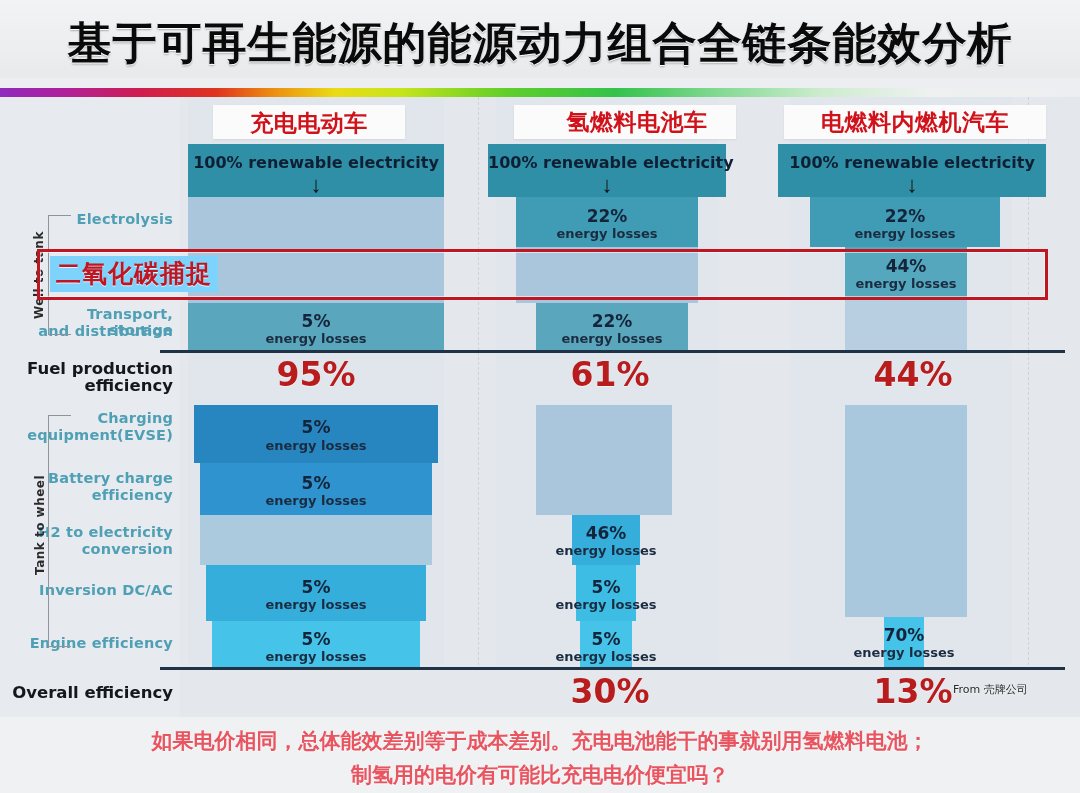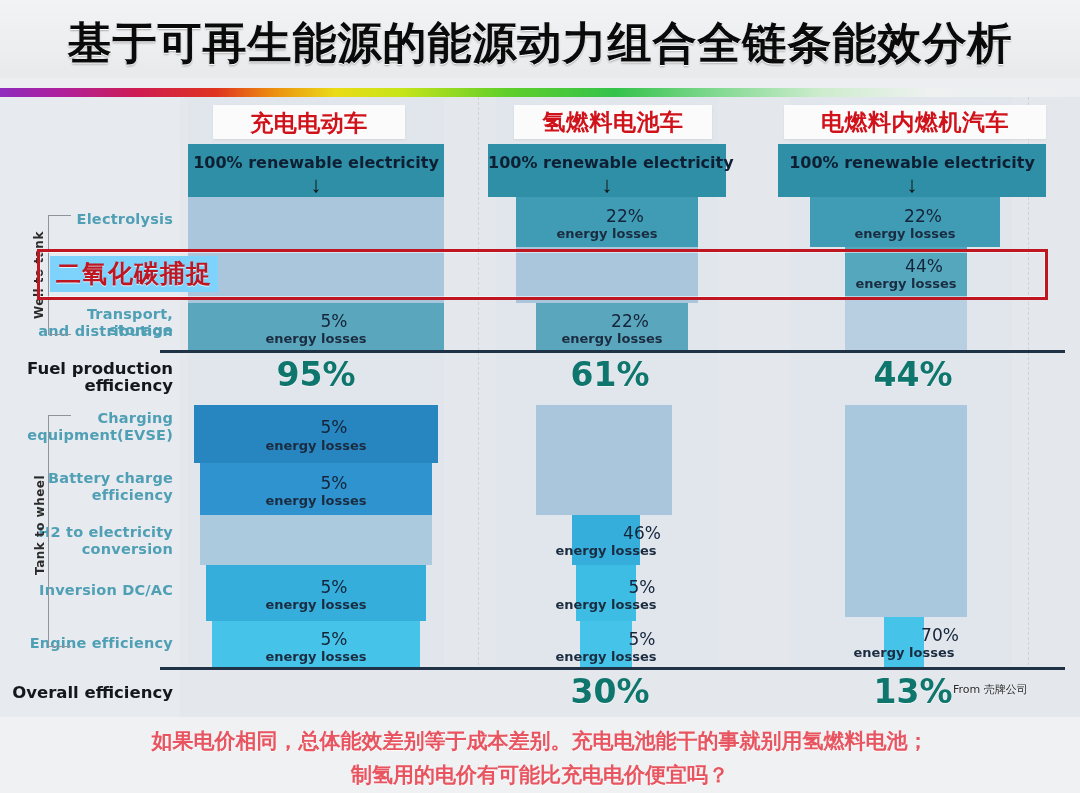--- a/index.html
+++ b/index.html
@@ -61,23 +61,22 @@
     letter-spacing:.5px;white-space:nowrap;
     text-shadow:0 1px 0 rgba(255,255,255,.8);
   }
 
   
   .bar{position:absolute;box-sizing:border-box;}
   .bar .pct{
     position:absolute;left:0;right:0;
     text-align:center;
     font-family:"DejaVu Sans","Liberation Sans",sans-serif;
-    font-weight:normal;font-size:17px;color:#14243a;
+    font-weight:bold;font-size:17px;color:#14243a;
     line-height:1;
-    padding-left:36px;
   }
   .bar .sub{
     position:absolute;left:0;right:0;
     text-align:center;
     font-family:"DejaVu Sans","Liberation Sans",sans-serif;
     font-weight:bold;font-size:13px;color:#1b2b40;
     line-height:1;
   }
   .src-label{
     position:absolute;left:0;right:0;top:9px;text-align:center;
@@ -106,21 +105,21 @@
   
   .rule{position:absolute;height:3px;background:#203246;}
   .sum-label{
     position:absolute;text-align:right;
     font-family:"DejaVu Sans","Liberation Sans",sans-serif;
     font-weight:bold;font-size:16.5px;color:#14181d;line-height:1.1;
   }
   .sum-val{
     position:absolute;text-align:center;
     font-family:"DejaVu Sans","Liberation Sans",sans-serif;
-    font-weight:bold;font-size:33px;color:#0f766e;line-height:1;
+    font-weight:bold;font-size:33px;color:#b91c1c;line-height:1;
     text-shadow:0 1px 0 rgba(255,255,255,.55);
   }
 
   
   .redbox{
     position:absolute;box-sizing:border-box;
     border:3px solid #c01622;
     background:rgba(255,255,255,0);
     box-shadow:inset 0 0 0 1px rgba(255,255,255,.55);
   }
@@ -179,21 +178,21 @@
     <div class="vline dash" style="left:918px;"></div>
     <div class="vline dash" style="left:1028px;"></div>
 
     <div style="position:absolute;left:188px;top:0;width:256px;height:568px;background:#e1e6ec;"></div>
     <div style="position:absolute;left:496px;top:0;width:222px;height:568px;background:#e1e6ec;"></div>
     <div style="position:absolute;left:790px;top:0;width:222px;height:568px;background:#e1e6ec;"></div>
 
     <div class="col-head" style="left:213px;width:192px;align-items:flex-end;">
       <span>充电电动车</span>
     </div>
-    <div class="col-head" style="left:514px;width:198px;">
+    <div class="col-head" style="left:514px;width:198px;padding-left:24px;">
       <span>氢燃料电池车</span>
     </div>
     <div class="col-head" style="left:784px;width:262px;">
       <span>电燃料内燃机汽车</span>
     </div>
 
     <div class="bar top-label" style="left:188px;top:47px;width:256px;height:53px;background:#2e8fa6;">
       <div class="src-label">100% renewable electricity</div>
       <div class="arrow">↓</div>
     </div>

